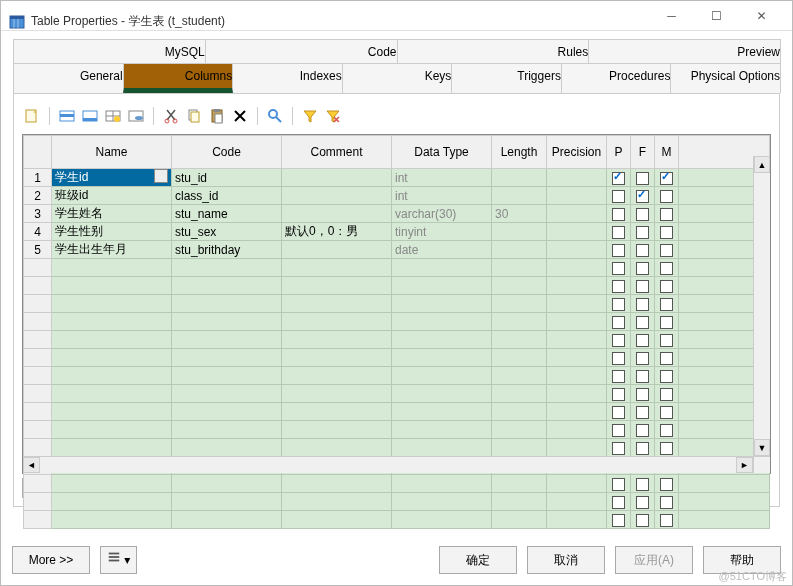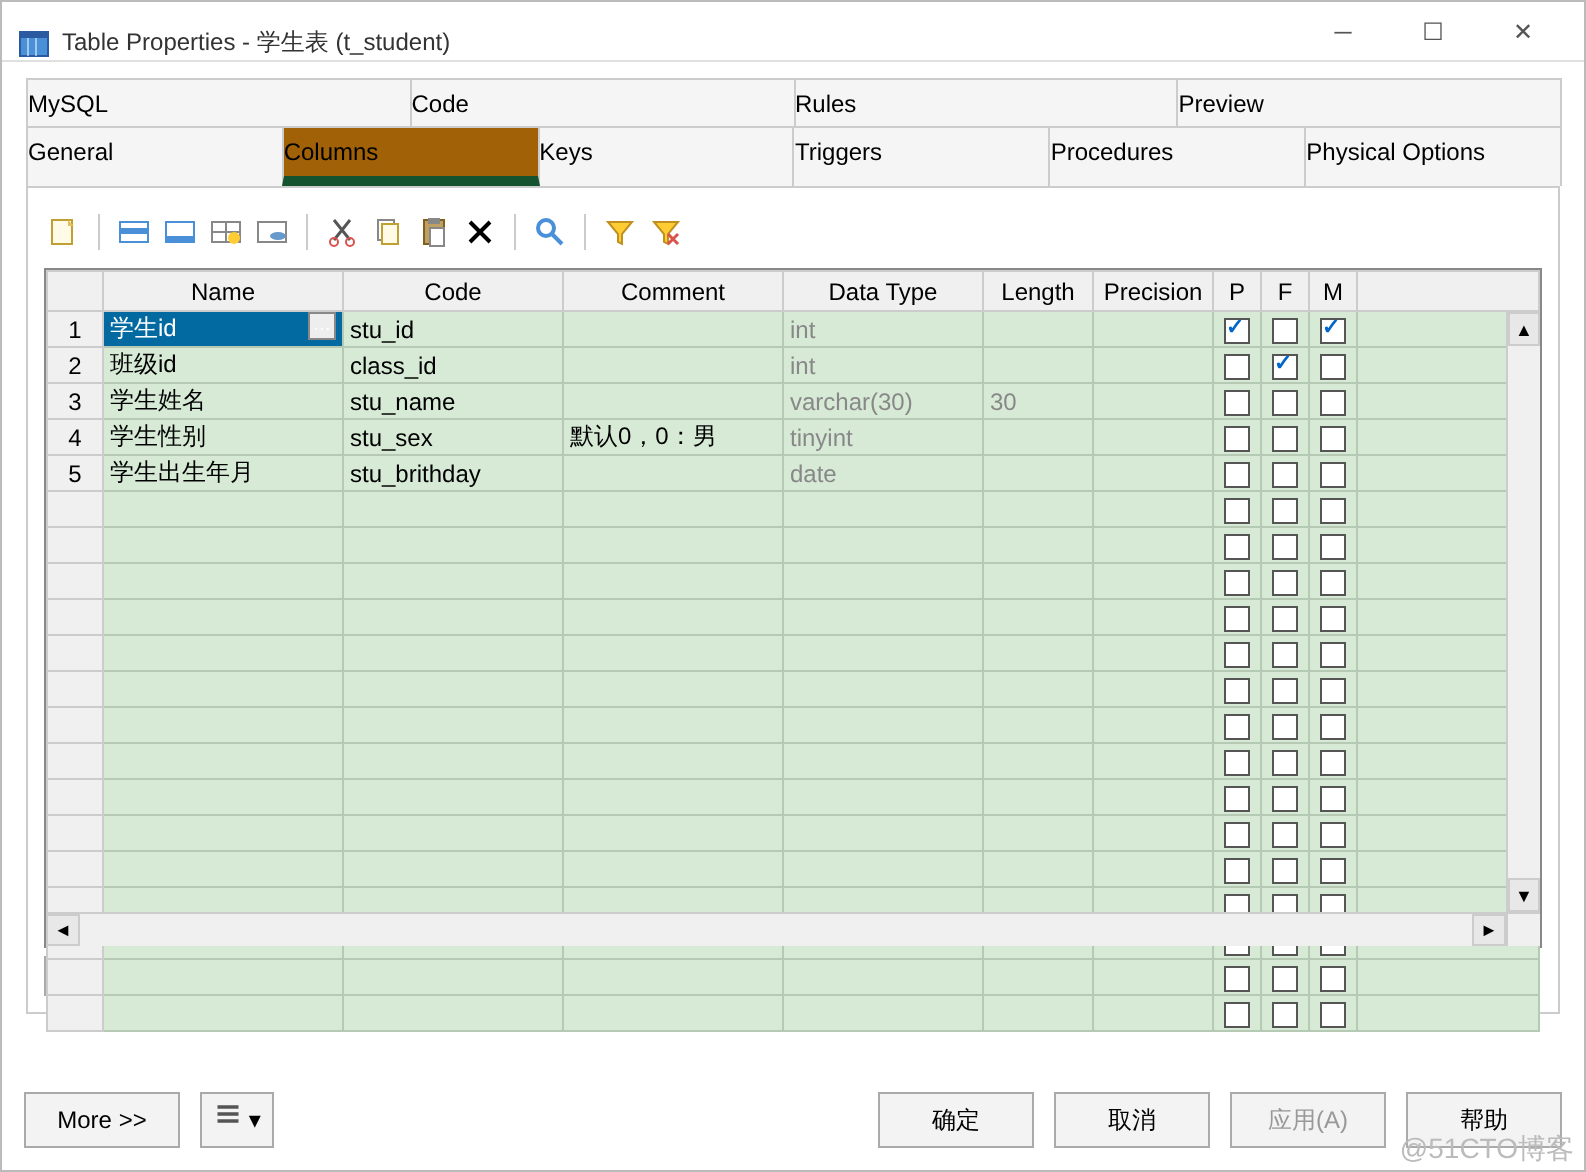--- a/index.html
+++ b/index.html
@@ -4,31 +4,31 @@
 <style>
 *{box-sizing:border-box;margin:0;padding:0;font-family:"Microsoft YaHei","Segoe UI",Tahoma,sans-serif;font-size:12px}
 body{background:#fff;width:793px;height:586px;overflow:hidden;border:1px solid #bbb}
 .titlebar{height:30px;background:#fff;display:flex;align-items:flex-end;padding:0 8px;border-bottom:1px solid #e0e0e0}
 .titlebar .icon{width:16px;height:16px;margin-right:6px;display:inline-flex;align-items:center;justify-content:center}
 .titlebar .title{flex:1;color:#333}
 .titlebar .winbtn{width:45px;height:29px;display:flex;align-items:center;justify-content:center;color:#555}
 .content{padding:8px 12px 0 12px}
 .tabs-row{display:flex;border-bottom:1px solid #ccc}
 .tabs-row.top{border-bottom:none}
-.tab{flex:1;text-align:left;padding:5px 0;border:1px solid #ccc;border-bottom:none;background:#f5f5f5;margin-right:-1px;cursor:pointer}
+.tab{flex:1;text-align:right;padding:5px 0;border:1px solid #ccc;border-bottom:none;background:#f5f5f5;margin-right:-1px;cursor:pointer}
 .tab.active{background:#a16207;border-bottom:5px solid #14532d;position:relative;z-index:2}
 .tabs-row.bottom{margin-top:-1px}
 .panel{border:1px solid #ccc;border-top:none;padding:8px;background:#fff}
 .toolbar{display:flex;align-items:center;gap:3px;padding:4px 0 8px 0;flex-wrap:wrap}
 .toolbar .sep{width:1px;height:18px;background:#ccc;margin:0 4px}
 .toolbar .tbtn{width:20px;height:20px;display:flex;align-items:center;justify-content:center;cursor:pointer;border:1px solid transparent}
 .grid-wrap{position:relative;border:1px solid #888;height:340px;background:#d6ead6}
 .grid{width:100%;border-collapse:collapse;table-layout:fixed}
 .grid th,.grid td{border:1px solid #b5c9b5;height:18px;padding:0 3px;overflow:hidden;white-space:nowrap;text-overflow:clip}
-.grid th{background:#f0f0f0;border:1px solid #ccc;font-weight:normal;text-align:center;height:20px}
+.grid th{background:#f0f0f0;border:1px solid #ccc;font-weight:normal;text-align:center;height:33px}
 .grid .rownum{background:#f0f0f0;border:1px solid #ccc;text-align:center;width:28px}
 .grid td{background:#d6ead6}
 .grid td.sel{background:#0369a1;color:#fff}
 .grid td.dt{color:#888}
 .chk{width:13px;height:13px;border:1px solid #555;display:inline-block;background:#fff;vertical-align:middle;position:relative}
 .chk.on::after{content:"✓";position:absolute;top:-3px;left:0;font-size:11px;color:#0066cc;font-weight:bold}
 .col-chk{text-align:center}
 .btn{display:inline-block;min-width:78px;height:28px;line-height:26px;text-align:center;border:1px solid #aaa;background:#f3f3f3;cursor:pointer;padding:0 12px}
 .btn.disabled{color:#999}
 .footer{display:flex;align-items:flex-end;gap:10px;padding:12px;position:absolute;bottom:0;left:0;right:0}
@@ -37,21 +37,21 @@
 .navbtn{width:20px;height:20px;border:1px solid #aaa;background:#f3f3f3;display:flex;align-items:center;justify-content:center;cursor:pointer;font-size:10px}
 .vscroll{position:absolute;right:0;top:21px;bottom:17px;width:17px;background:#f0f0f0;border-left:1px solid #ccc;display:flex;flex-direction:column}
 .vscroll .arr{height:17px;border:1px solid #ccc;background:#e8e8e8;display:flex;align-items:center;justify-content:center;font-size:9px}
 .vscroll .track{flex:1}
 .hscroll{position:absolute;left:0;right:17px;bottom:0;height:17px;background:#f0f0f0;border-top:1px solid #ccc;display:flex}
 .hscroll .arr{width:17px;border:1px solid #ccc;background:#e8e8e8;display:flex;align-items:center;justify-content:center;font-size:9px}
 .hscroll .track{flex:1}
 .corner-box{position:absolute;right:0;bottom:0;width:17px;height:17px;background:#f0f0f0;border-left:1px solid #ccc;border-top:1px solid #ccc}
 .ellips-btn{width:14px;height:14px;border:1px solid #888;background:#eee;font-size:9px;text-align:center;line-height:11px;float:right}
 .svgico{width:16px;height:16px}
-.watermark{position:absolute;right:6px;bottom:2px;color:#bbb;font-size:14px}
+.watermark{position:absolute;right:6px;bottom:2px;color:#bbb;font-size:11px}
 </style>
 </head>
 <body>
 
 <div class="titlebar">
   <span class="icon">
     <svg class="svgico" viewBox="0 0 16 16">
         <rect x="1" y="2" width="14" height="12" fill="#4a90d9" stroke="#2c5aa0"></rect>
         <rect x="1" y="2" width="14" height="3" fill="#2c5aa0"></rect>
         <line x1="5" y1="5" x2="5" y2="14" stroke="#fff" stroke-width="0.5"></line>
@@ -67,20 +67,21 @@
 <div class="content">
   <div class="tabs-row top">
     <div class="tab">MySQL</div>
     <div class="tab">Code</div>
     <div class="tab">Rules</div>
     <div class="tab">Preview</div>
   </div>
   <div class="tabs-row bottom">
     <div class="tab">General</div>
     <div class="tab active">Columns</div>
+    <div class="tab">Indexes</div>
     <div class="tab">Keys</div>
     <div class="tab">Triggers</div>
     <div class="tab">Procedures</div>
     <div class="tab">Physical Options</div>
   </div>
 
   <div class="panel">
     <div class="toolbar">
       <div class="tbtn">
           <svg class="svgico" viewBox="0 0 16 16">

